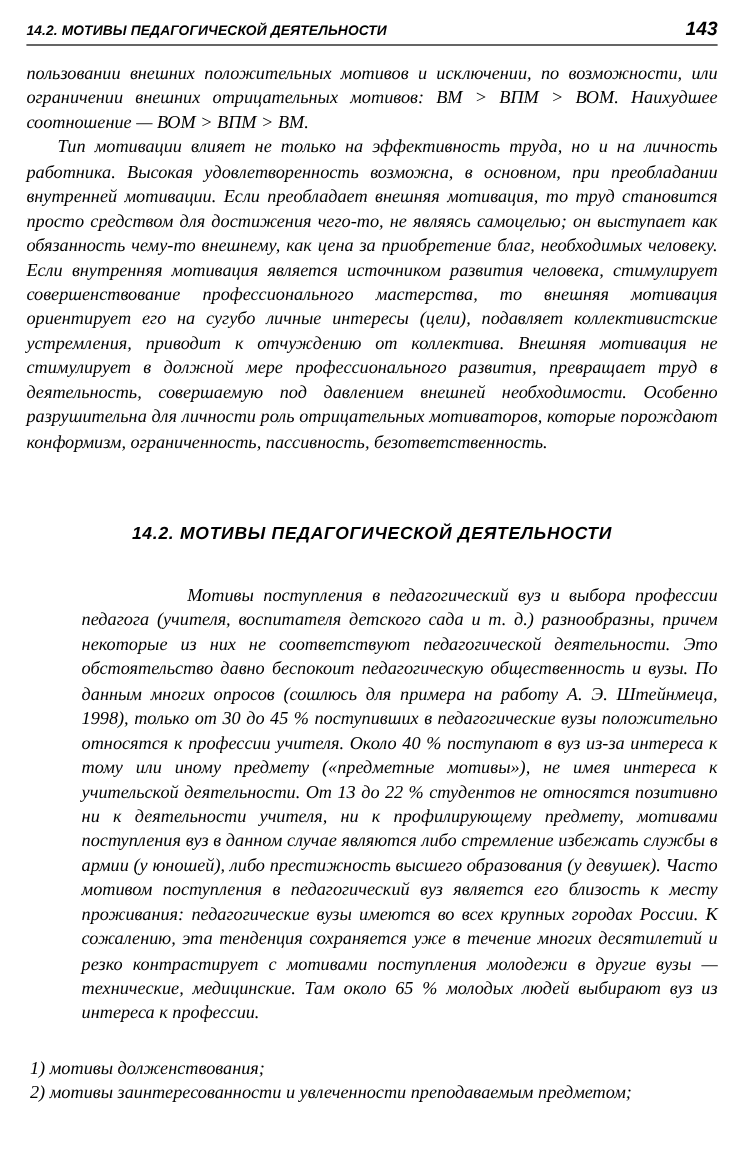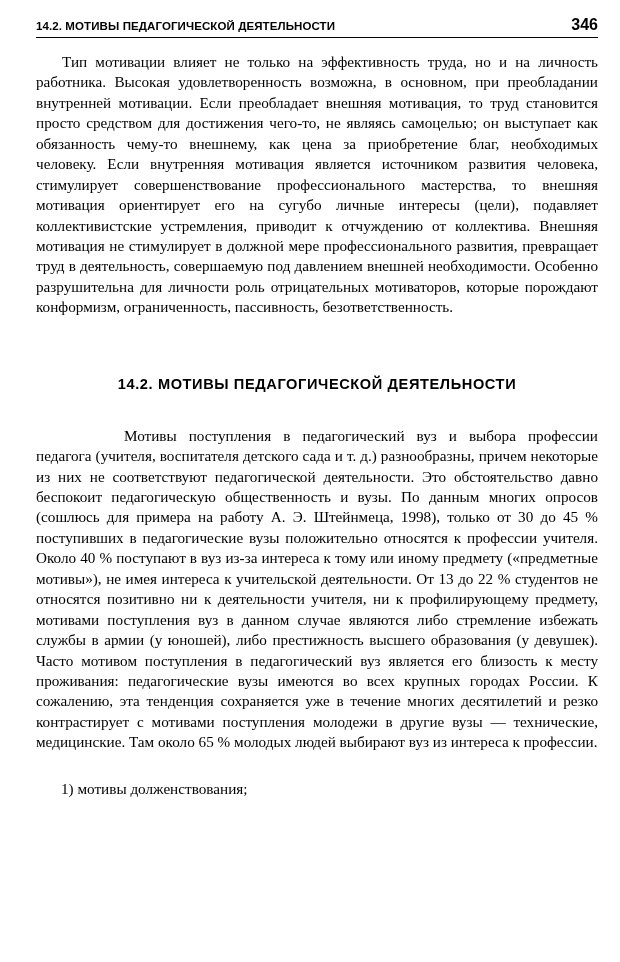--- a/index.html
+++ b/index.html
@@ -12,22 +12,23 @@
     height: 962px;
     font-family: "Liberation Serif", serif;
     color: #000000;
     position: relative;
     overflow: hidden;
   }
   .page {
     width: 620px;
     height: 962px;
     box-sizing: border-box;
-    padding: 16px 22px 10px 36px;
+    padding: 16px 22px 10px 22px;
     position: relative;
+    font-style: italic;
   }
   .header {
     display: flex;
     align-items: baseline;
     justify-content: space-between;
     font-family: "Liberation Sans", sans-serif;
     font-weight: bold;
     margin-bottom: 2px;
   }
   .header-title {
@@ -47,20 +48,21 @@
     line-height: 1.345;
     text-align: justify;
     text-justify: inter-word;
     hyphens: manual;
   }
   p.indent {
     text-indent: 26px;
   }
   p.indent-big {
     text-indent: 88px;
+    margin-left: 46px;
   }
   .section-title {
     font-family: "Liberation Sans", sans-serif;
     font-weight: bold;
     font-size: 14.6px;
     text-align: center;
     letter-spacing: 0.6px;
     margin: 0;
   }
   .gap-large { height: 58px; }
@@ -70,49 +72,51 @@
     margin: 0;
     padding: 0;
     list-style: none;
   }
   ol.numlist li {
     font-size: 15.2px;
     line-height: 1.345;
     text-align: left;
     padding-left: 17px;
     text-indent: -17px;
-    margin-left: 25px;
+    margin-left: 3px;
   }
   .blk { display: block; }
 </style>
 </head>
 <body>
 
 <div class="page">
 
   <div class="header">
     <div class="header-title">14.2. МОТИВЫ ПЕДАГОГИЧЕСКОЙ ДЕЯТЕЛЬНОСТИ</div>
-    <div class="header-page">346</div>
+    <div class="header-page">143</div>
   </div>
   <div class="rule"></div>
 
+  <p class="blk">пользовании внешних положительных мотивов и исключении, по возможности, или ограничении внешних отрицательных мотивов: ВМ &gt; ВПМ &gt; ВОМ. Наихудшее соотношение — ВОМ &gt; ВПМ &gt; ВМ.</p>
   <p class="indent">Тип мотивации влияет не только на эффективность труда, но и на личность работника. Высокая удовлетворенность возможна, в основном, при преобладании внутренней мотивации. Если преобладает внешняя мотивация, то труд становится просто средством для достижения чего-то, не являясь самоцелью; он выступает как обязанность чему-то внешнему, как цена за приобретение благ, необходимых человеку. Если внутренняя мотивация является источником развития человека, стимулирует совершенствование профессионального мастерства, то внешняя мотивация ориентирует его на сугубо личные интересы (цели), подавляет коллективистские устремления, приводит к отчуждению от коллектива. Внешняя мотивация не стимулирует в должной мере профессионального развития, превращает труд в деятельность, совершаемую под давлением внешней необходимости. Особенно разрушительна для личности роль отрицательных мотиваторов, которые порождают конформизм, ограниченность, пассивность, безответственность.</p>
 
   <div class="gap-large"></div>
 
   <div class="section-title">14.2. МОТИВЫ ПЕДАГОГИЧЕСКОЙ ДЕЯТЕЛЬНОСТИ</div>
 
   <div class="gap-mid"></div>
 
   <p class="indent-big">Мотивы поступления в педагогический вуз и выбора профессии педагога (учителя, воспитателя детского сада и т. д.) разнообразны, причем некоторые из них не соответствуют педагогической деятельности. Это обстоятельство давно беспокоит педагогическую общественность и вузы. По данным многих опросов (сошлюсь для примера на работу А. Э. Штейнмеца, 1998), только от 30 до 45 % поступивших в педагогические вузы положительно относятся к профессии учителя. Около 40 % поступают в вуз из-за интереса к тому или иному предмету («предметные мотивы»), не имея интереса к учительской деятельности. От 13 до 22 % студентов не относятся позитивно ни к деятельности учителя, ни к профилирующему предмету, мотивами поступления вуз в данном случае являются либо стремление избежать службы в армии (у юношей), либо престижность высшего образования (у девушек). Часто мотивом поступления в педагогический вуз является его близость к месту проживания: педагогические вузы имеются во всех крупных городах России. К сожалению, эта тенденция сохраняется уже в течение многих десятилетий и резко контрастирует с мотивами поступления молодежи в другие вузы — технические, медицинские. Там около 65 % молодых людей выбирают вуз из интереса к профессии.</p>
 
   <div class="gap-small"></div>
 
 
   <div class="gap-small"></div>
 
 
   <ol class="numlist">
     <li>1) мотивы долженствования;</li>
+    <li>2) мотивы заинтересованности и увлеченности преподаваемым предметом;</li>
 
   </ol>
 
 </div>
 
 </body></html>

